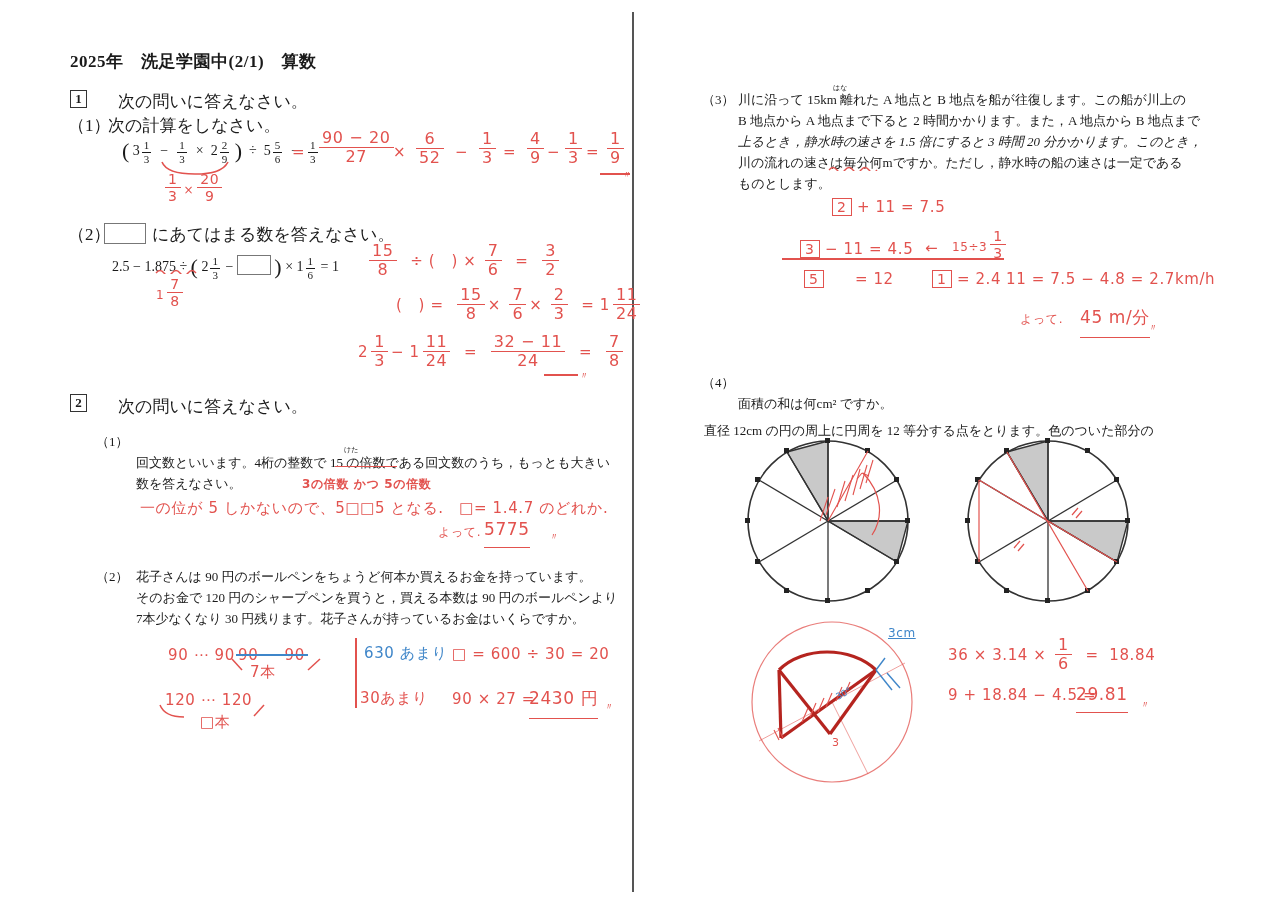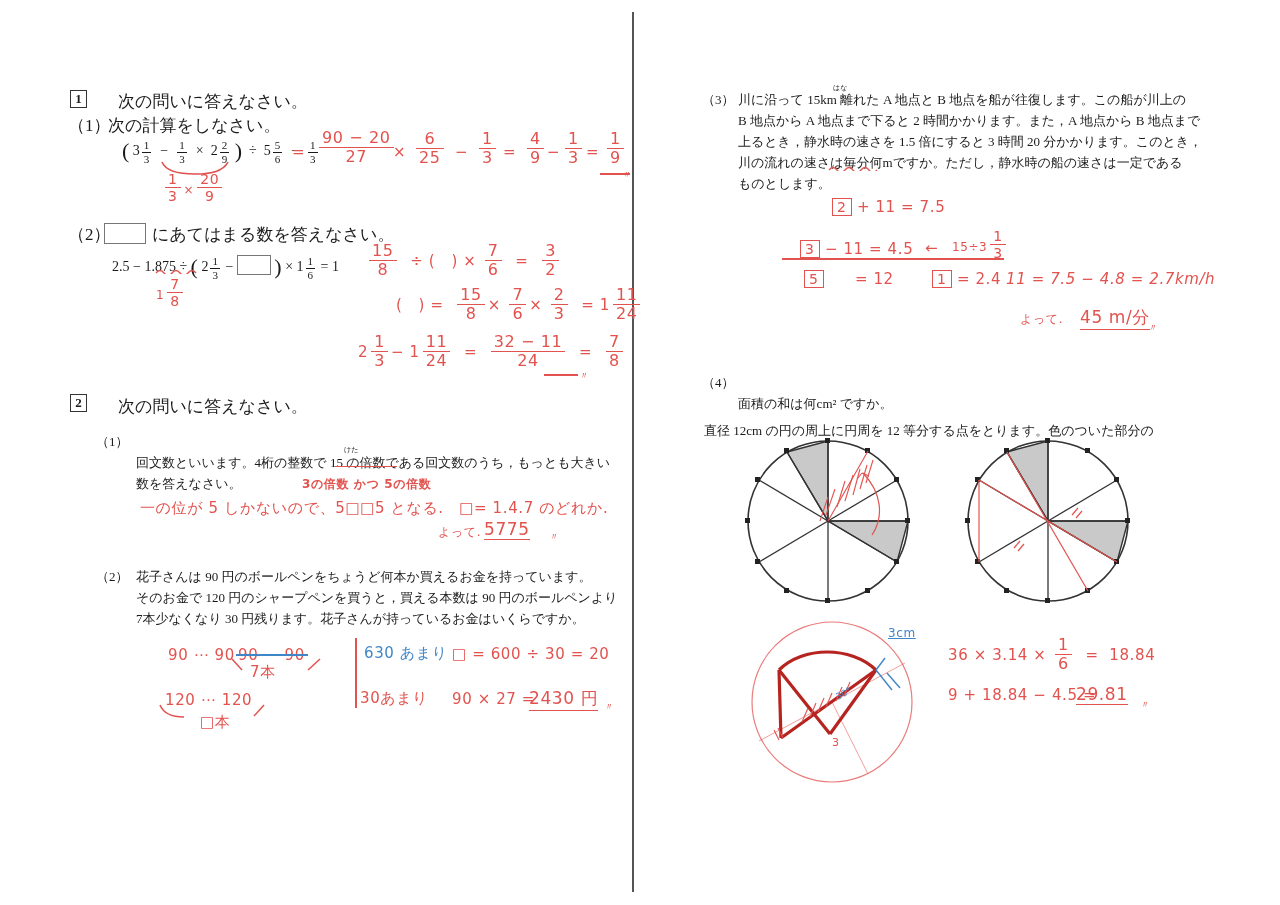--- a/index.html
+++ b/index.html
@@ -50,21 +50,21 @@
     font-size:15px;letter-spacing:.6px;
   }
   .hand.blue{color:#3f86c9;}
   .hand.sm{font-size:12px;}
   .hand.xs{font-size:10px;}
   .hand.lg{font-size:17px;}
   .hfrac{display:inline-block;text-align:center;vertical-align:-0.6em;margin:0 3px;}
   .hfrac .n{display:block;border-bottom:1.6px solid #e2524e;line-height:1.05;padding:0 3px;font-size:14px;}
   .hfrac .d{display:block;line-height:1.15;padding:0 3px;font-size:14px;}
   .hfrac.big .n,.hfrac.big .d{font-size:16px;}
-  .ul{border-bottom:1.8px solid #e2524e;padding-bottom:0;}
+  .ul{border-bottom:1.8px solid #e2524e;padding-bottom:8px;}
 
   
   .squig{position:absolute;height:6px;overflow:hidden;}
   .squig svg{display:block;}
 
   
   .rbox{
     display:inline-block;border:1.4px solid #e2524e;padding:0 4px;
     line-height:1.15;font-size:14px;
   }
@@ -72,20 +72,21 @@
   
   .diag{position:absolute;}
 </style>
 </head>
 <body>
 
 <div class="page">
 
   <div class="divider"></div>
 
+  <div class="title jp">2025年　洗足学園中(2/1)　算数</div>
 
   <div class="qnum" style="left:70px;top:90px;">1</div>
   <div class="prompt jp" style="left:118px;top:89px;">次の問いに答えなさい。</div>
 
   <div class="prompt jp" style="left:68px;top:113px;">（1）</div>
   <div class="prompt jp" style="left:108px;top:113px;">次の計算をしなさい。</div>
 
   <div class="math" style="left:122px;top:138px;">
     <span class="paren">(</span>
     <span class="mixed">3<span class="frac"><span class="n">1</span><span class="d">3</span></span></span>
@@ -108,21 +109,21 @@
   <div class="hand sm" style="left:162px;top:172px;">
     <span class="hfrac"><span class="n">1</span><span class="d">3</span></span>×<span class="hfrac"><span class="n">20</span><span class="d">9</span></span>
   </div>
 
   <div class="hand" style="left:292px;top:143px;">=</div>
   <div class="hand" style="left:316px;top:130px;">
     <span class="hfrac big"><span class="n">90 − 20</span><span class="d">27</span></span>
   </div>
   <div class="hand" style="left:393px;top:143px;">×</div>
   <div class="hand" style="left:413px;top:131px;">
-    <span class="hfrac big"><span class="n">6</span><span class="d">25</span></span>
+    <span class="hfrac big"><span class="n">6</span><span class="d">52</span></span>
   </div>
   <div class="hand" style="left:455px;top:143px;">−</div>
   <div class="hand" style="left:476px;top:131px;">
     <span class="hfrac big"><span class="n">1</span><span class="d">3</span></span>
   </div>
   <div class="hand" style="left:503px;top:143px;">=</div>
   <div class="hand" style="left:524px;top:131px;">
     <span class="hfrac big"><span class="n">4</span><span class="d">9</span></span>
   </div>
   <div class="hand" style="left:547px;top:143px;">−</div>
@@ -233,21 +234,21 @@
   <div class="hand" style="left:360px;top:689px;">30あまり</div>
 
   <div class="hand" style="left:452px;top:645px;">□ = 600 ÷ 30 = 20</div>
   <div class="hand" style="left:452px;top:690px;">90 × 27 =</div>
   <div class="hand lg ul" style="left:529px;top:687px;">2430 円</div>
   <div class="hand xs" style="left:604px;top:700px;">〃</div>
 
   <div class="body-txt jp" style="left:702px;top:89px;">（3）</div>
   <div class="body-txt jp" style="left:738px;top:89px;">川に沿って 15km 離れた A 地点と B 地点を船が往復します。この船が川上の</div>
   <div class="body-txt jp" style="left:738px;top:110px;">B 地点から A 地点まで下ると 2 時間かかります。また，A 地点から B 地点まで</div>
-  <div class="body-txt jp" style="left:738px;top:131px;">上るとき，静水時の速さを 1.5 倍にすると 3 時間 20 分かかります。このとき，</div>
+  <div class="body-txt jp" style="left:738px;top:131px;font-style:italic;">上るとき，静水時の速さを 1.5 倍にすると 3 時間 20 分かかります。このとき，</div>
   <div class="body-txt jp" style="left:738px;top:152px;">川の流れの速さは毎分何mですか。ただし，静水時の船の速さは一定である</div>
   <div class="body-txt jp" style="left:738px;top:173px;">ものとします。</div>
   <div style="position:absolute;left:833px;top:83px;font-size:7px;">はな</div>
 
   <div class="squig" style="left:828px;top:165px;">
     <svg width="58" height="8" viewBox="0 0 58 8">
       <path d="M1,5 q4,-5 8,0 q4,5 8,0 q4,-5 8,0 q4,5 8,0 q4,-5 8,0 q4,5 8,0" fill="none" stroke="#e2524e" stroke-width="1.3"></path>
     </svg>
   </div>
 
@@ -264,21 +265,21 @@
   <div style="position:absolute;left:782px;top:258px;width:222px;height:1.8px;background:#e2524e;"></div>
 
   <div class="hand" style="left:804px;top:270px;">
     <span class="rbox">5</span>
     <span style="margin-left:26px;">= 12</span>
   </div>
   <div class="hand" style="left:932px;top:270px;">
     <span class="rbox">1</span>
     <span>= 2.4</span>
   </div>
-  <div class="hand" style="left:1006px;top:270px;font-style:italic;">11 = 7.5 − 4.8 = 2.7km/h</div>
+  <div class="hand" style="left:1006px;top:270px;">11 = 7.5 − 4.8 = 2.7km/h</div>
 
   <div class="hand sm" style="left:1020px;top:311px;">よって.</div>
   <div class="hand lg ul" style="left:1080px;top:306px;">45 m/分</div>
   <div class="hand xs" style="left:1148px;top:321px;">〃</div>
 
   <div class="body-txt jp" style="left:702px;top:372px;">（4）</div>
   <div class="body-txt jp" style="left:704px;top:372px;margin-top:48px;">直径 12cm の円の周上に円周を 12 等分する点をとります。色のついた部分の</div>
   <div class="body-txt jp" style="left:738px;top:393px;">面積の和は何cm² ですか。</div>
 
   <div class="diag" style="left:742px;top:435px;">

